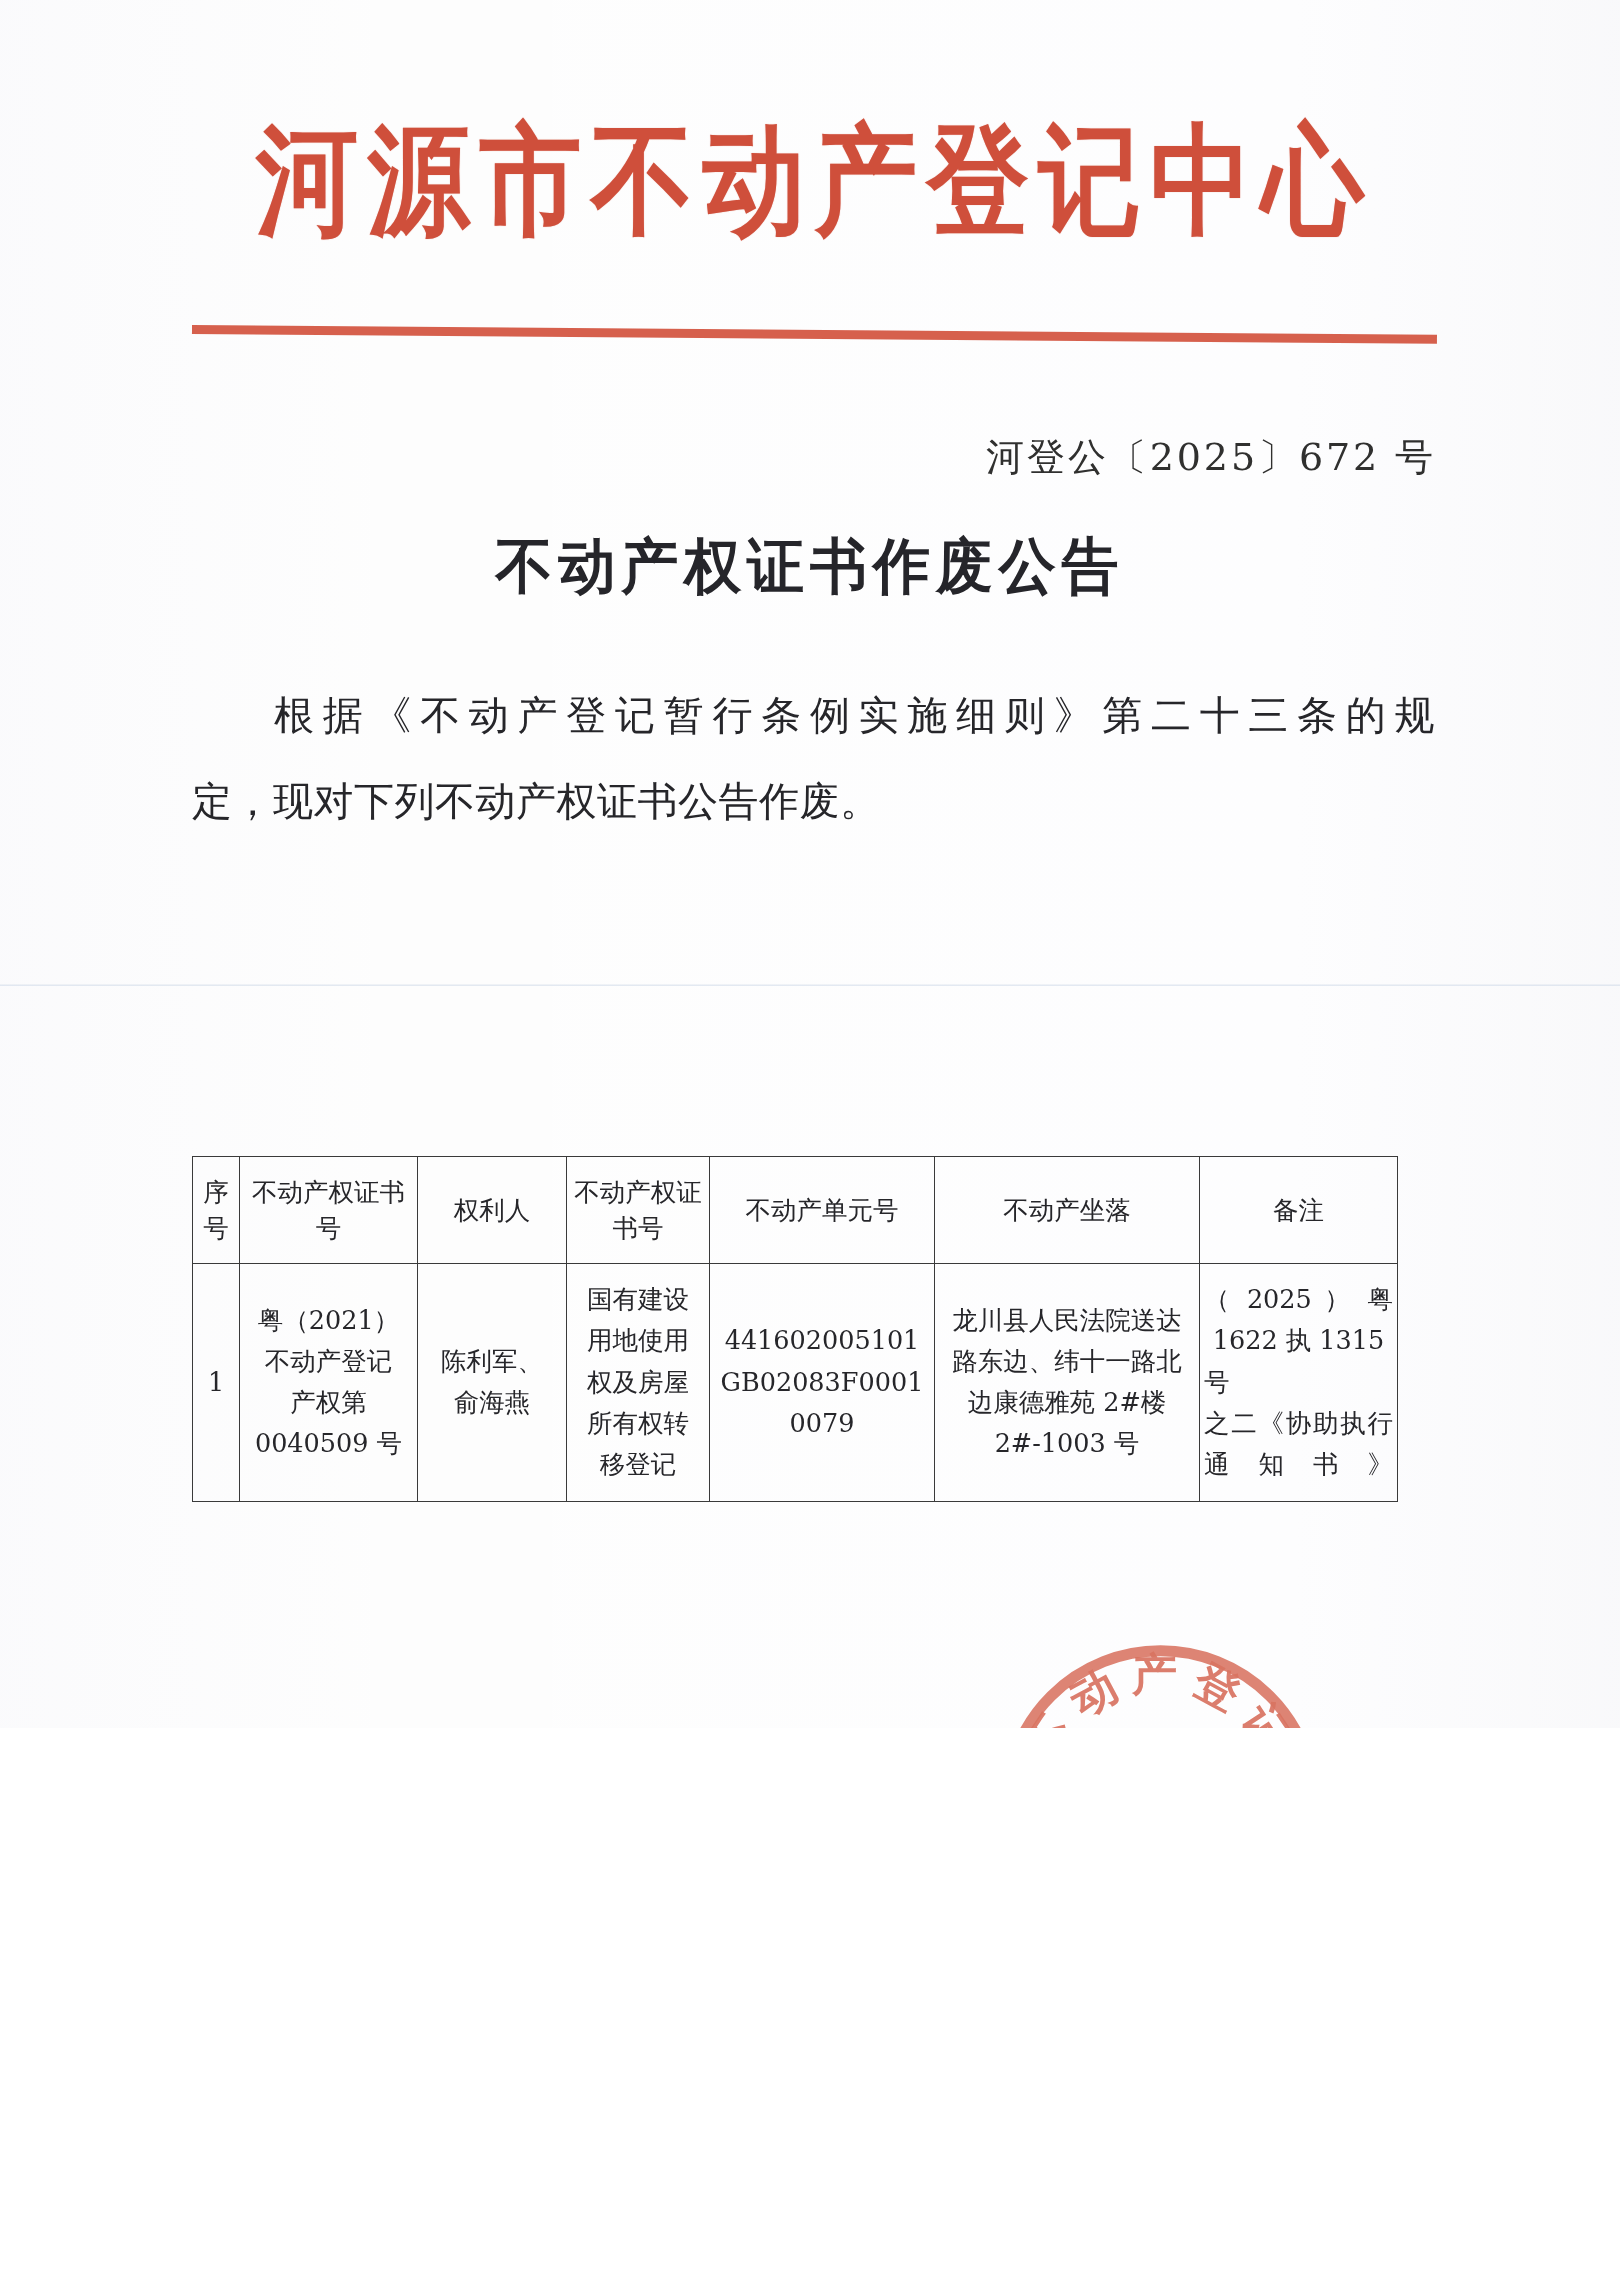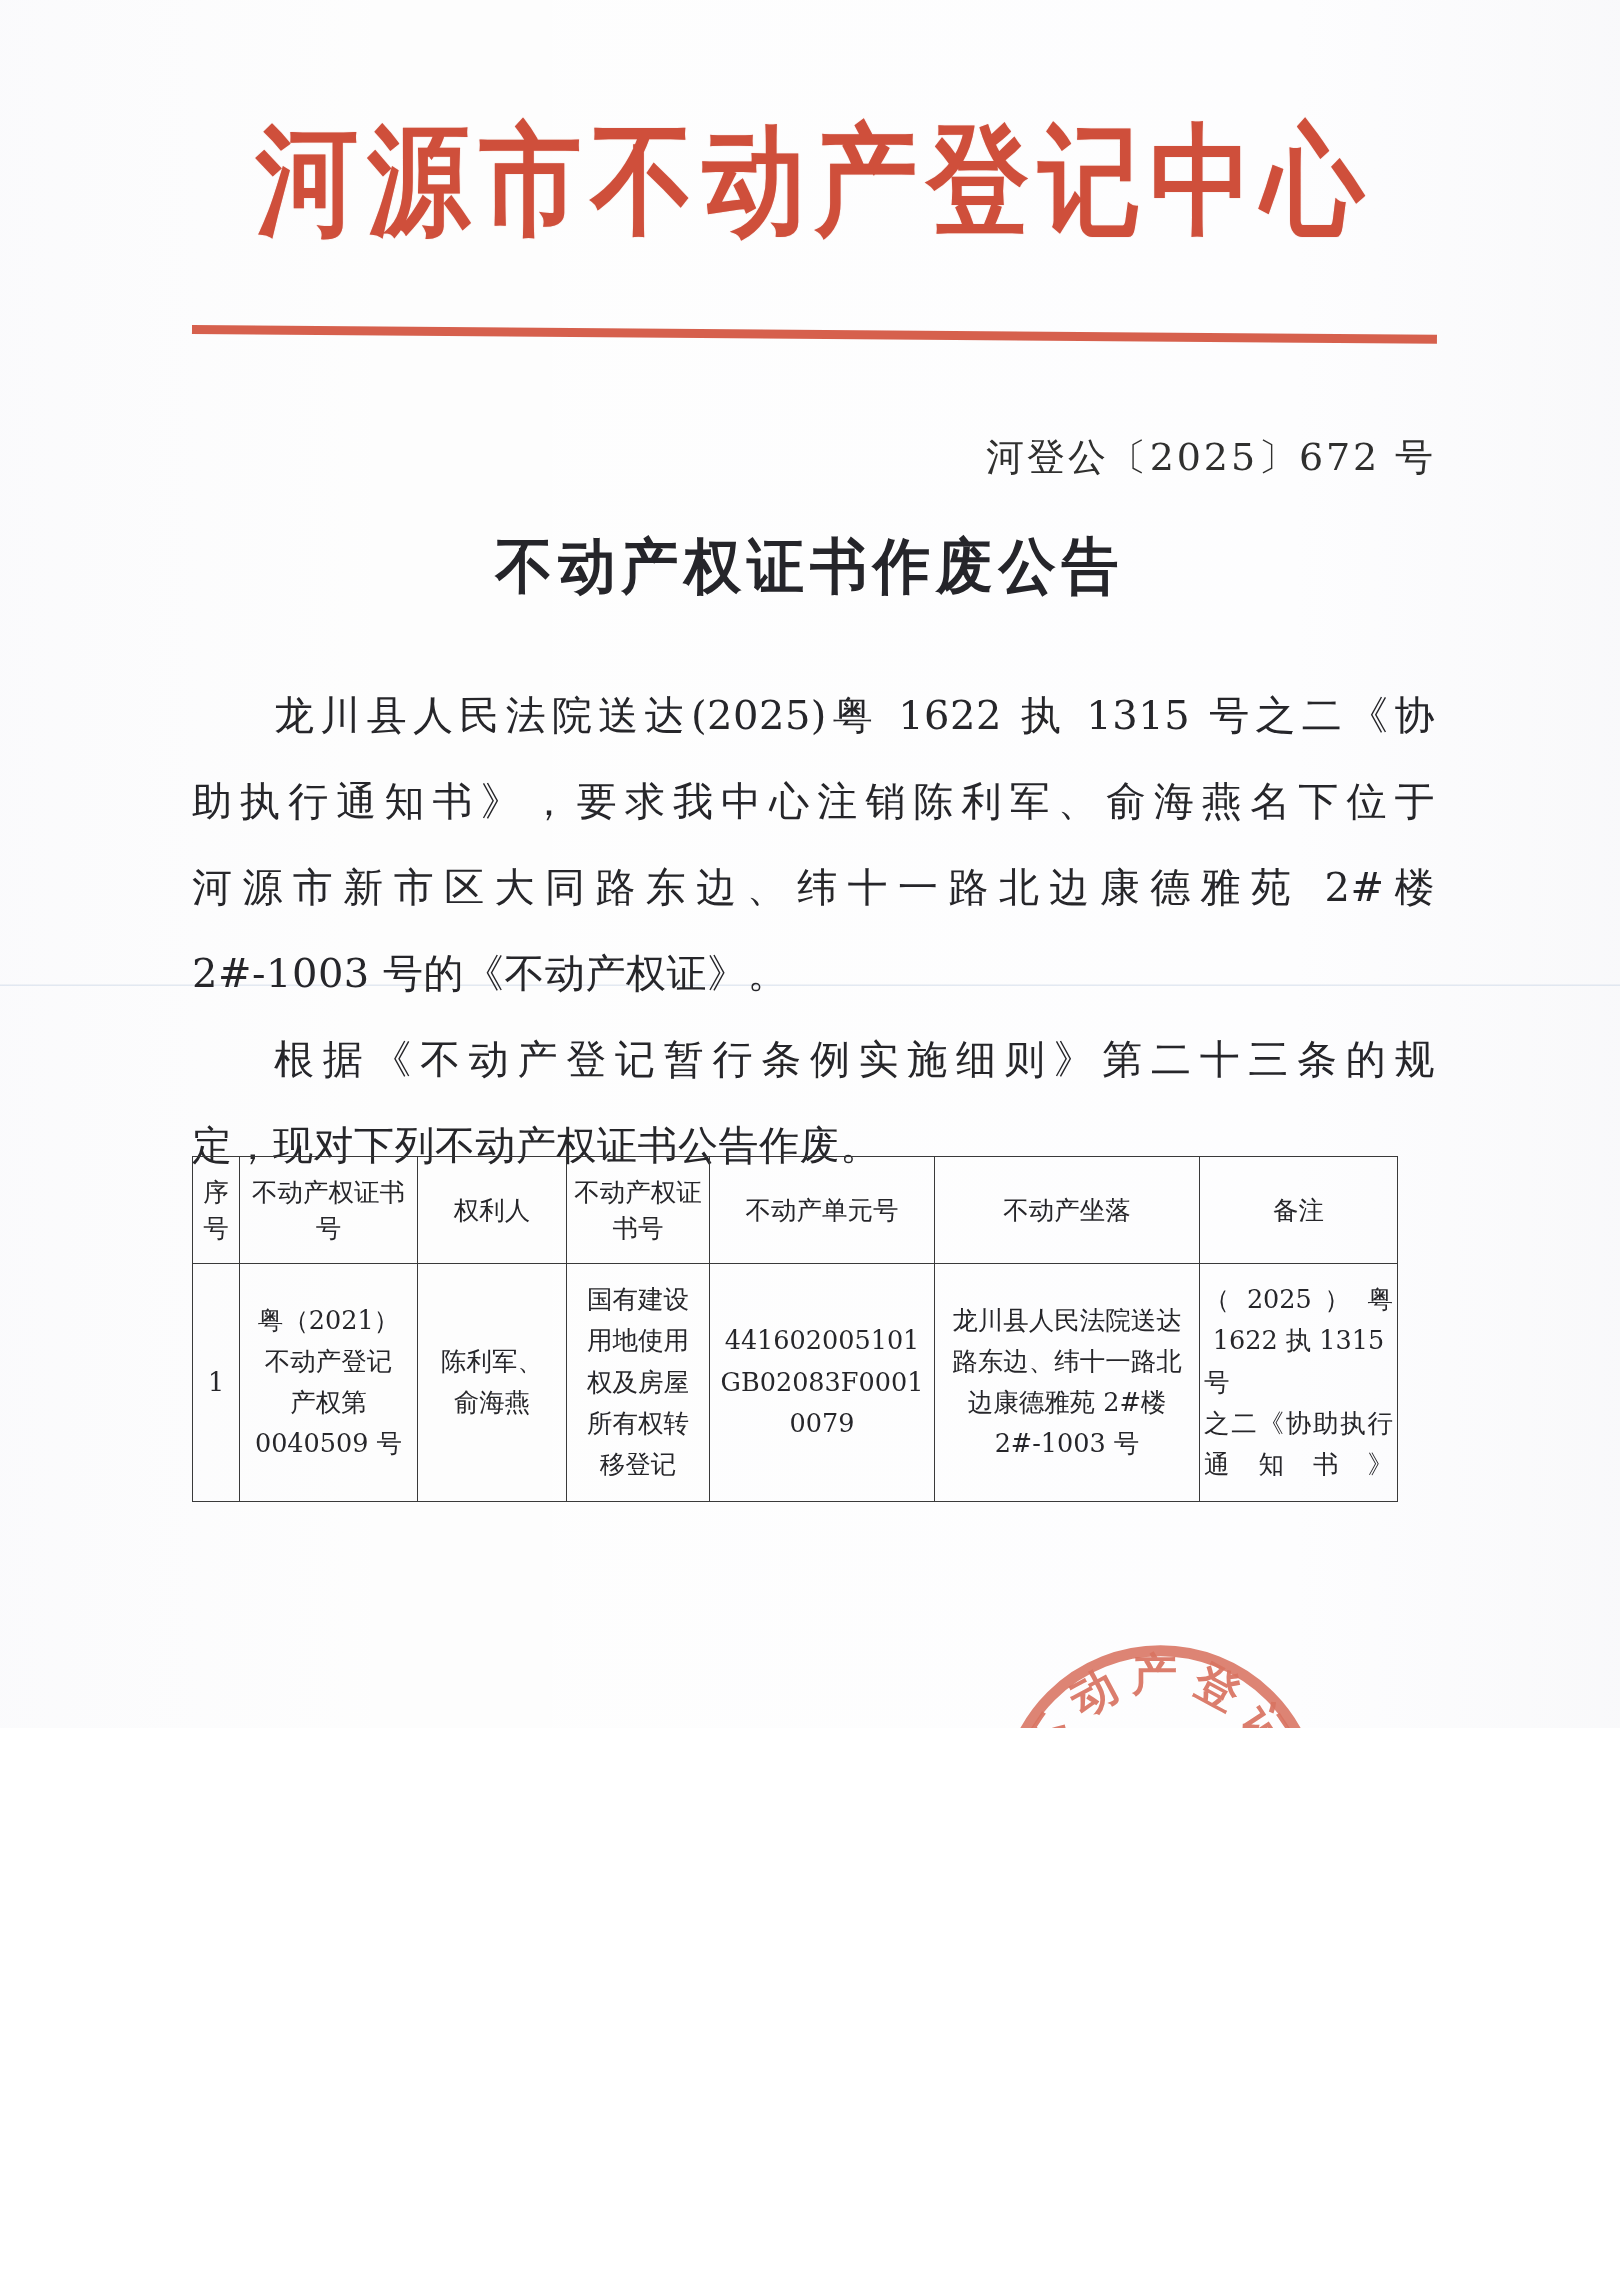--- a/index.html
+++ b/index.html
@@ -208,26 +208,20 @@
   <div class="letterhead">
     <div class="letterhead-title">河源市不动产登记中心</div>
   </div>
   <div class="red-rule"></div>
 
   <div class="doc-number">河登公〔2025〕672 号</div>
 
   <div class="doc-title">不动产权证书作废公告</div>
 
   <div class="body-block">
-    <div class="para">
-      <span class="line indent">龙川县人民法院送达(2025)粤 1622 执 1315 号之二《协</span>
-      <span class="line">助执行通知书》，要求我中心注销陈利军、俞海燕名下位于</span>
-      <span class="line">河源市新市区大同路东边、纬十一路北边康德雅苑 2#楼</span>
-      <span class="line last">2#-1003 号的《不动产权证》。</span>
-    </div>
     <div class="para">
       <span class="line indent">根据《不动产登记暂行条例实施细则》第二十三条的规</span>
       <span class="line last">定，现对下列不动产权证书公告作废。</span>
     </div>
   </div>
 
   <table class="reg-table">
     <colgroup>
       <col class="col-idx">
         <col class="col-cert">

